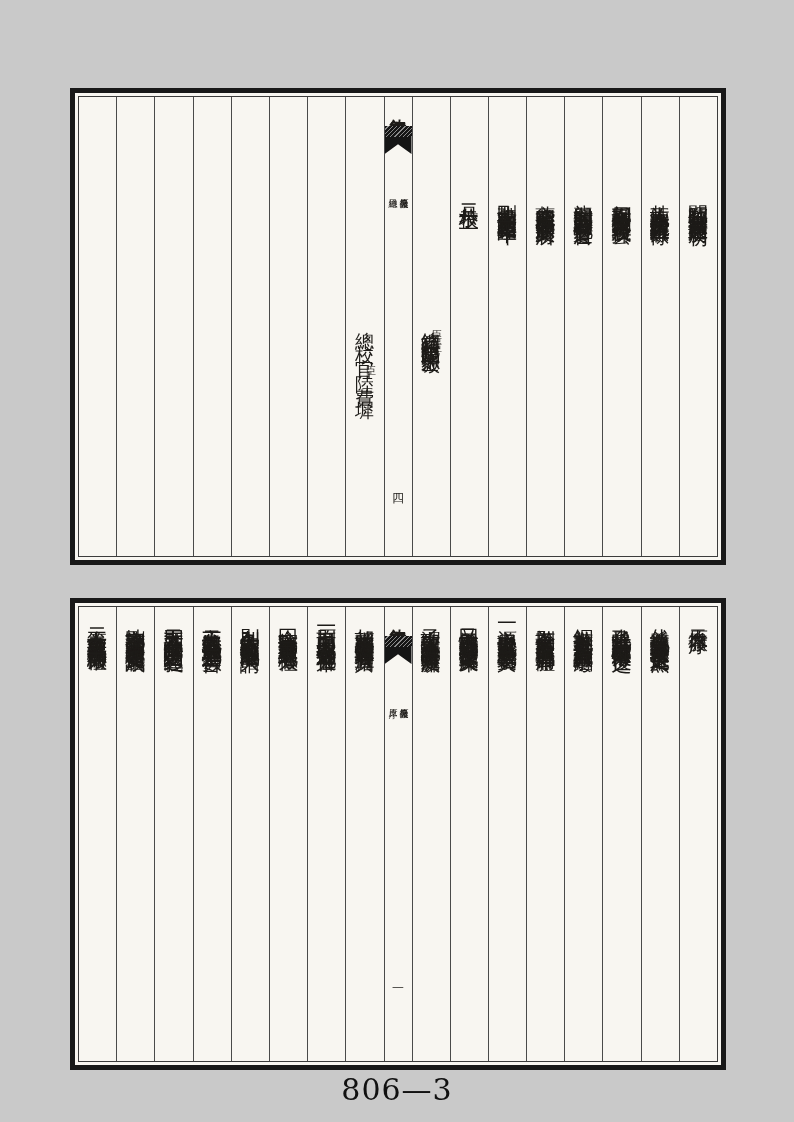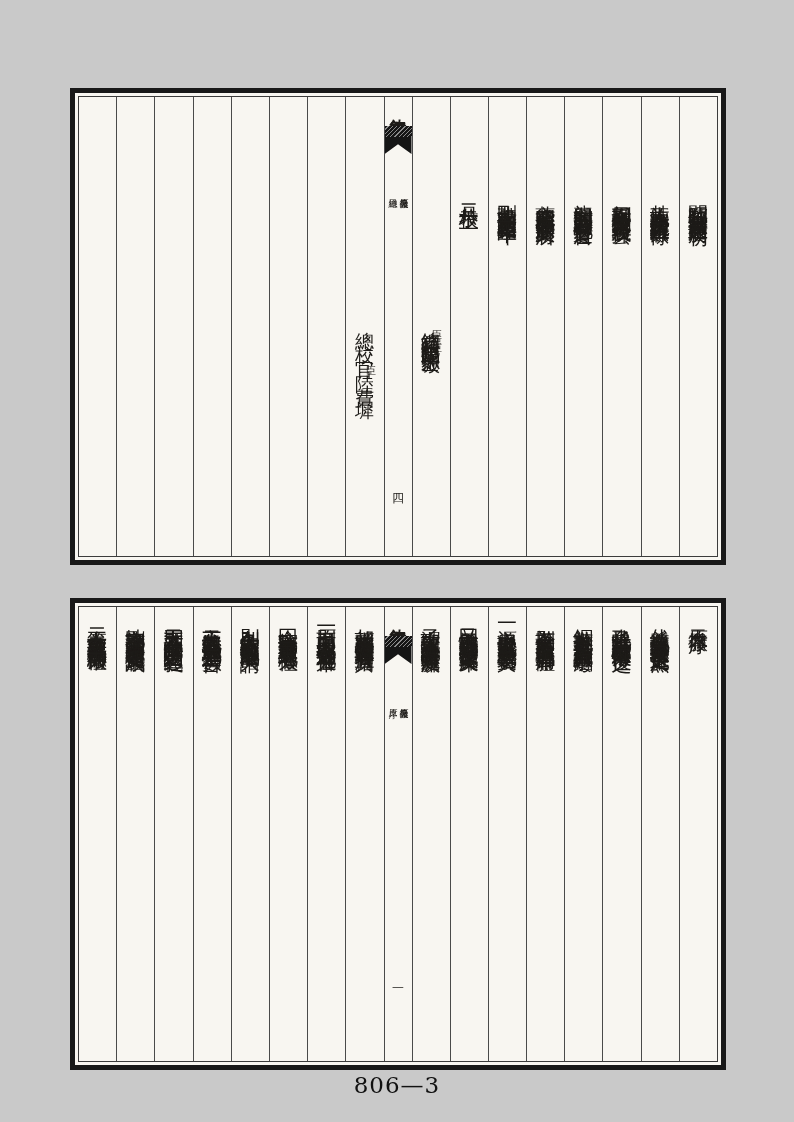--- a/index.html
+++ b/index.html
@@ -53,21 +53,21 @@
     clip-path:polygon(0 0,100% 0,100% 100%,50% 42%,0 100%);
   }
   .bx-labels{margin-top:38px;display:flex;flex-direction:row-reverse;gap:2px;}
   .bx-label{font-size:9px;letter-spacing:0;}
   .bx-page{margin-top:auto;font-size:12px;}
   .top .bx-page{margin-bottom:72px;}
   .bottom .bx-page{margin-bottom:80px;}
   
   .footer{
     position:absolute;top:1072px;left:0;right:0;text-align:center;
-    font-size:23px;letter-spacing:1px;color:#111;
+    font-size:30px;letter-spacing:1px;color:#111;
   }
 </style>
 </head>
 <body>
 
 <div class="block top">
   <div class="inner">
 
     <div class="col">
       <div class="vtext t-main">間鄭昭祖刊行其書方回為之序至於明初</div>

